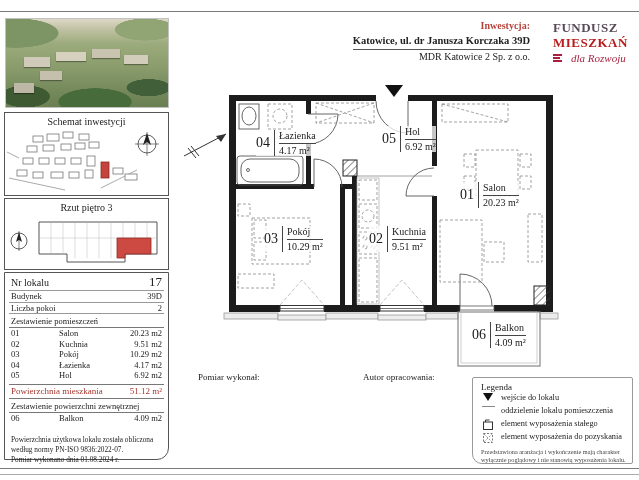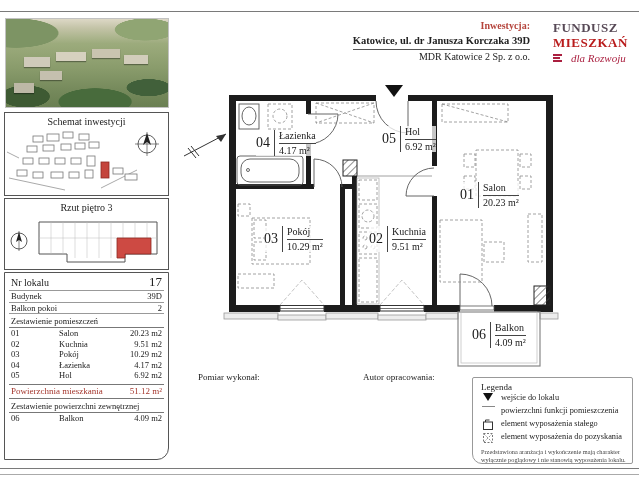--- a/index.html
+++ b/index.html
@@ -179,21 +179,21 @@
   <div class="infotable">
     <div class="ir big">
       <span class="il">Nr lokalu</span>
       <span class="iv17">17</span>
     </div>
     <div class="ir">
       <span>Budynek</span>
       <span>39D</span>
     </div>
     <div class="ir">
-      <span>Balkon pokoi</span>
+      <span>Liczba pokoi</span>
       <span>2</span>
     </div>
     <div class="sect">Zestawienie pomieszczeń</div>
     <div class="rr">
       <span class="rno">01</span>
       <span class="rname">Salon</span>
       <span class="rarea">20.23 m2</span>
     </div>
     <div class="rr">
       <span class="rno">02</span>
@@ -218,20 +218,22 @@
     <div class="total">
       <span>Powierzchnia mieszkania</span>
       <span>51.12 m²</span>
     </div>
     <div class="sect">Zestawienie powierzchni zewnętrznej</div>
     <div class="rr">
       <span class="rno">06</span>
       <span class="rname">Balkon</span>
       <span class="rarea">4.09 m2</span>
     </div>
+    <div class="note">Powierzchnia użytkowa lokalu została obliczona według normy PN-ISO 9836:2022-07.
+Pomiar wykonano dnia 01.08.2024 r.</div>
   </div>
 
   <div class="plan">
     <svg width="463" height="288" viewBox="0 0 463 288">
       <defs>
         <pattern id="hatch" patternUnits="userSpaceOnUse" width="5" height="5" patternTransform="rotate(45)">
           <line x1="0" y1="0" x2="0" y2="5" stroke="#444" stroke-width="1.2"></line>
         </pattern>
       </defs>
 
@@ -387,21 +389,21 @@
     <div class="lg-row">
       <span class="lg-icon">
           <span class="tri"></span>
         </span>
       <span>wejście do lokalu</span>
     </div>
     <div class="lg-row">
       <span class="lg-icon">
           <span class="sep"></span>
         </span>
-      <span>powierzchni funkcji pomieszczenia</span>
+      <span>oddzielenie lokalu pomieszczenia</span>
     </div>
     <div class="lg-row">
       <span class="lg-icon">
         <svg width="12" height="12" viewBox="0 0 12 12">
             <rect x="1.5" y="3" width="9" height="7.5" fill="none" stroke="#333" stroke-width="1"></rect>
             <polyline points="3.5,3 3.5,1 7.5,1" fill="none" stroke="#333" stroke-width="1"></polyline>
           </svg>
       </span>
       <span>element wyposażenia stałego</span>
     </div>

